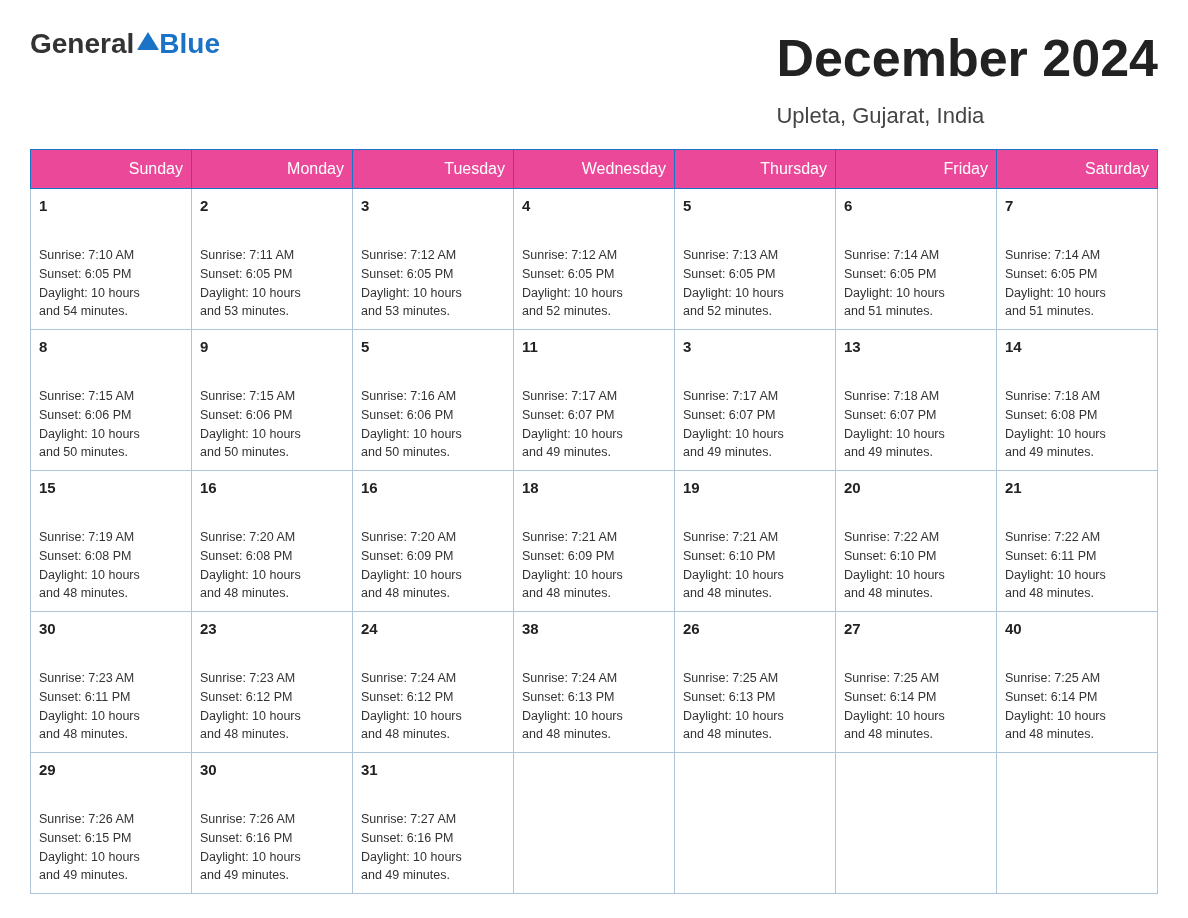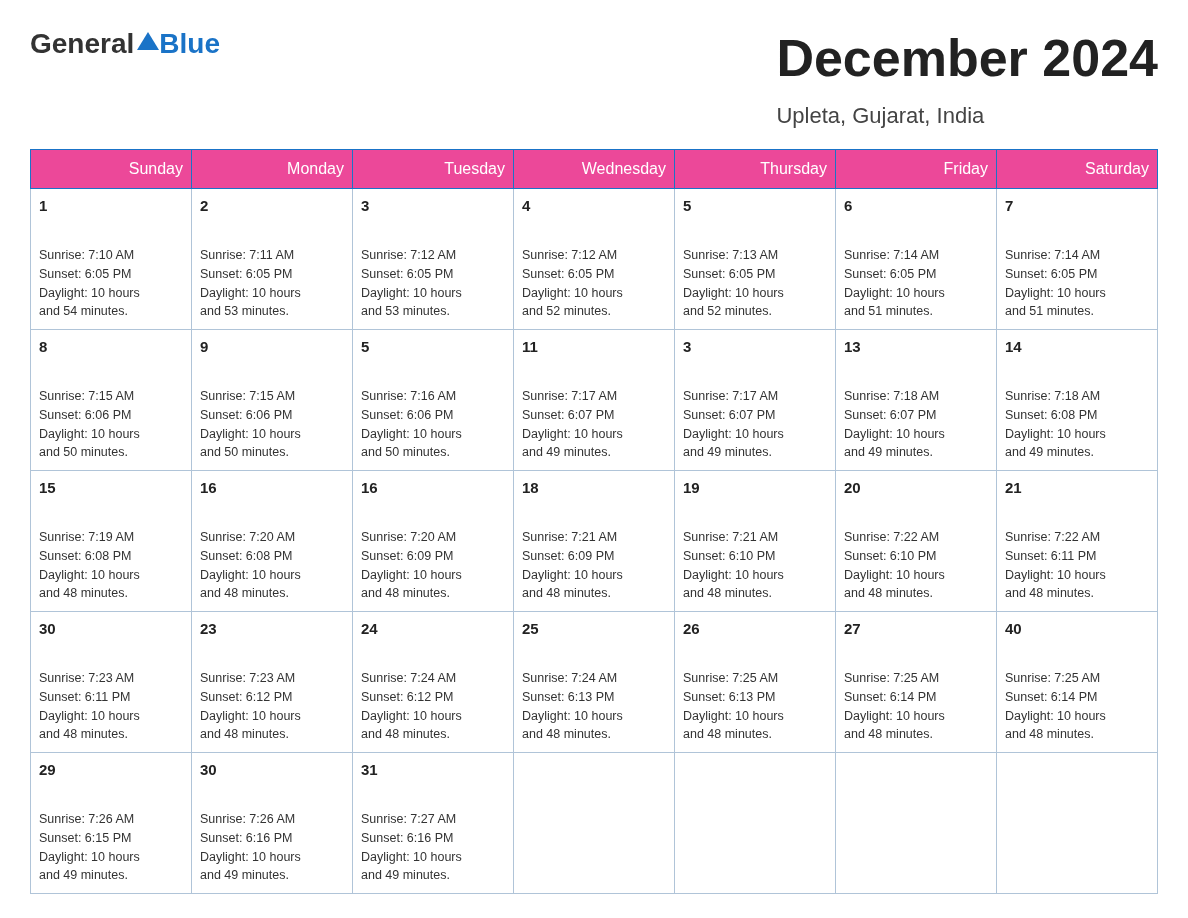--- a/index.html
+++ b/index.html
@@ -220,21 +220,21 @@
         </td>
         <td>
           <div class="day-number">23</div>
           <div class="day-info">Sunrise: 7:23 AM<br>Sunset: 6:12 PM<br>Daylight: 10 hours<br>and 48 minutes.</div>
         </td>
         <td>
           <div class="day-number">24</div>
           <div class="day-info">Sunrise: 7:24 AM<br>Sunset: 6:12 PM<br>Daylight: 10 hours<br>and 48 minutes.</div>
         </td>
         <td>
-          <div class="day-number">25</div>
+          <div class="day-number">38</div>
           <div class="day-info">Sunrise: 7:24 AM<br>Sunset: 6:13 PM<br>Daylight: 10 hours<br>and 48 minutes.</div>
         </td>
         <td>
           <div class="day-number">26</div>
           <div class="day-info">Sunrise: 7:25 AM<br>Sunset: 6:13 PM<br>Daylight: 10 hours<br>and 48 minutes.</div>
         </td>
         <td>
           <div class="day-number">27</div>
           <div class="day-info">Sunrise: 7:25 AM<br>Sunset: 6:14 PM<br>Daylight: 10 hours<br>and 48 minutes.</div>
         </td>

